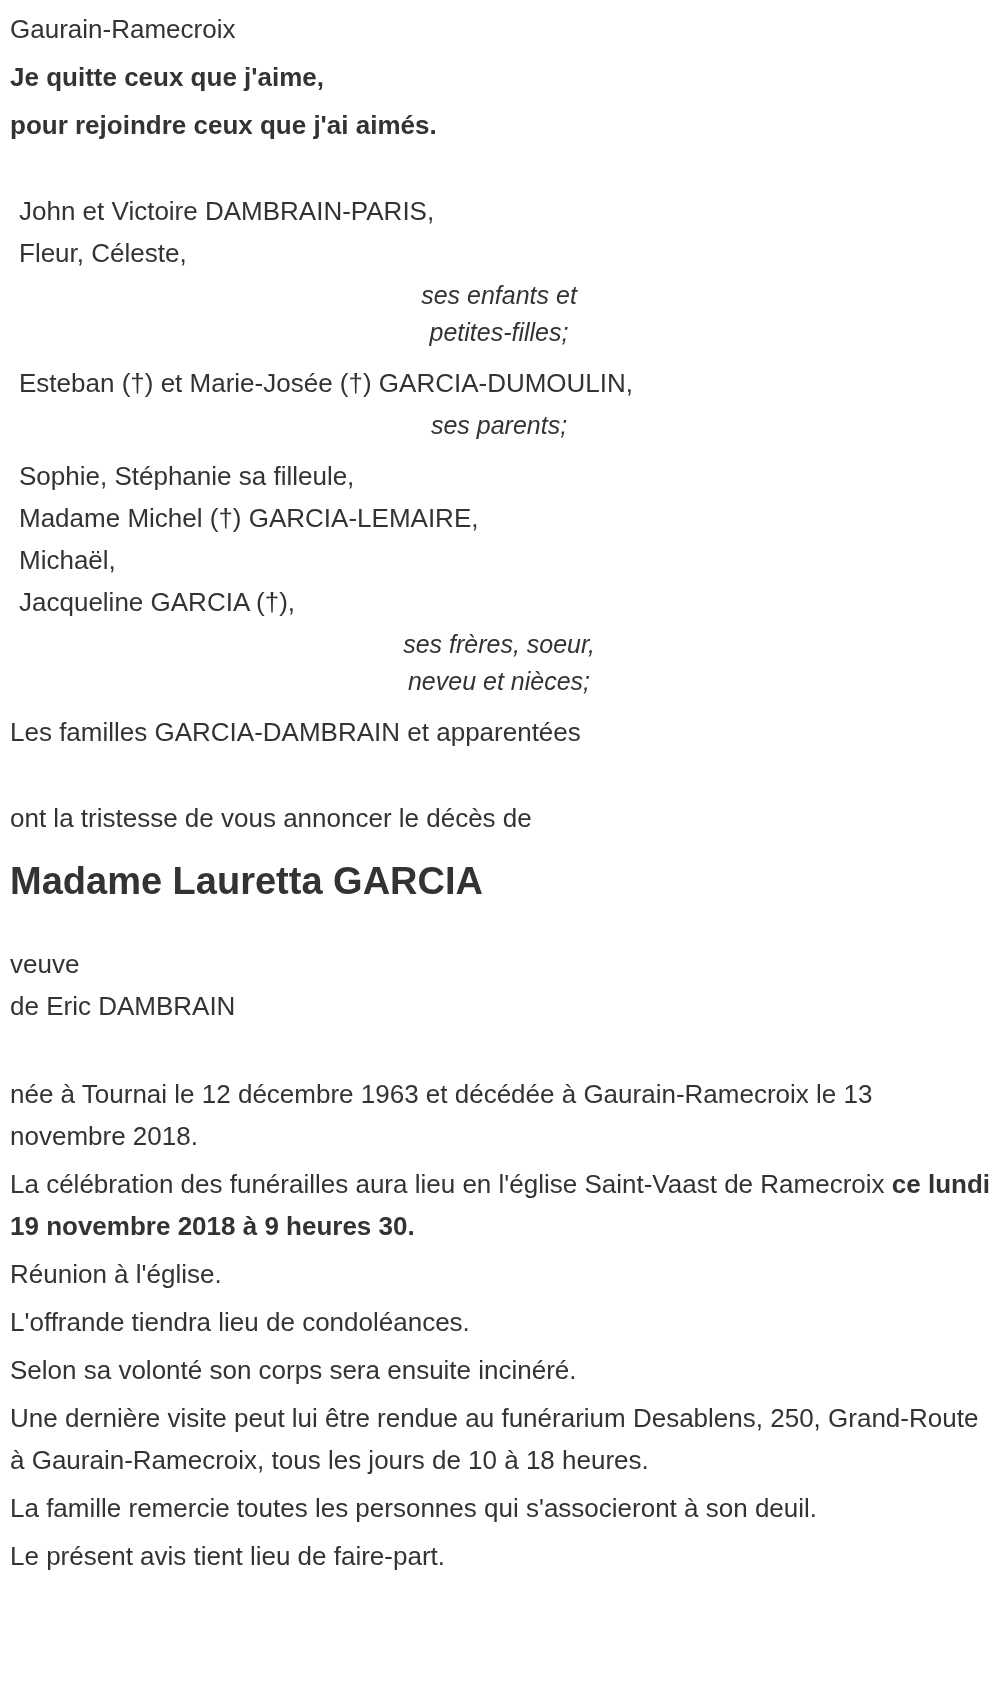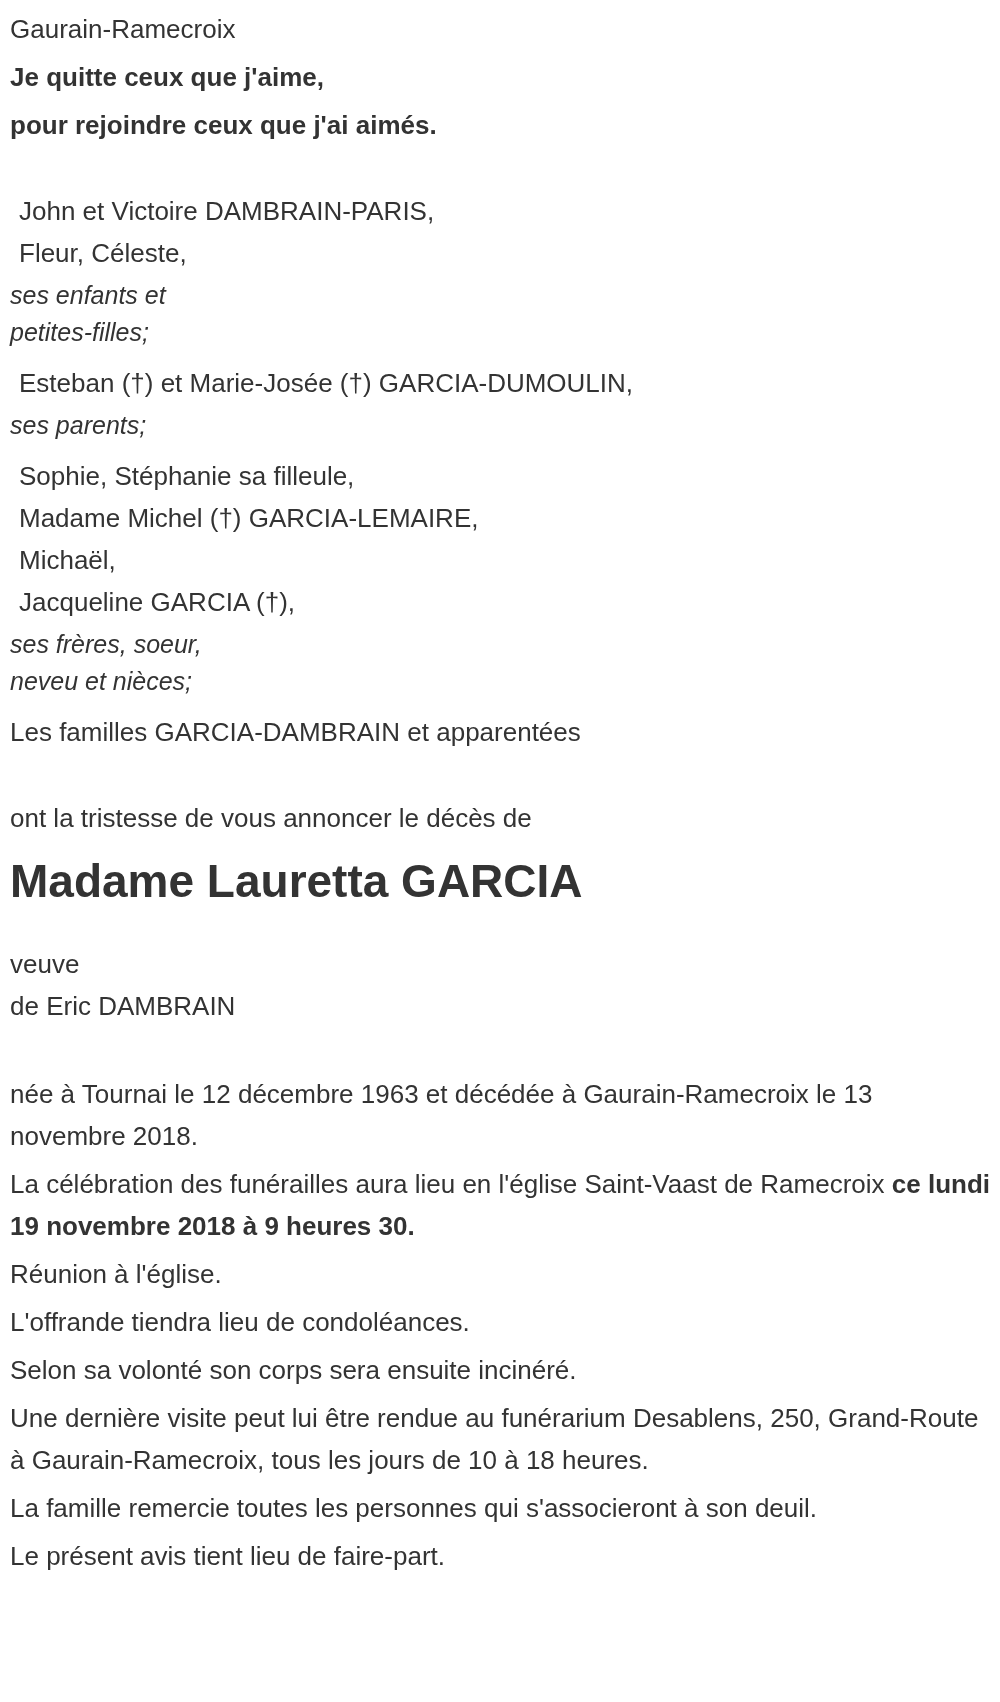--- a/index.html
+++ b/index.html
@@ -18,31 +18,31 @@
     padding: 8px 10px 20px 10px;
     font-stretch: condensed;
   }
   .line { margin: 0; }
   p, .para { margin: 0 0 6px 0; }
   .place { margin-bottom: 6px; }
   .epigraph p { font-weight: bold; margin: 0 0 6px 0; }
   .epigraph { margin-bottom: 44px; }
   .family-block { margin: 9px; }
   .relation {
-    text-align: left;
+    text-align: center;
     font-style: italic;
     font-size: 25px;
     line-height: 37px;
     margin: -6px 0 11px 0;
     padding-right: 2px;
   }
   .families-line { margin: 3px 0 44px 0; }
   .announcement { margin-bottom: 20px; }
   .deceased-name {
-    font-size: 46px;
+    font-size: 38px;
     font-weight: bold;
     line-height: 44px;
     margin: 0 0 40px 0;
     color: #333333;
   }
   .widow-block { margin-bottom: 46px; }
   .life-dates { margin-bottom: 6px; }
   .detail { margin-bottom: 6px; }
   b, strong { font-weight: bold; }
 </style>

